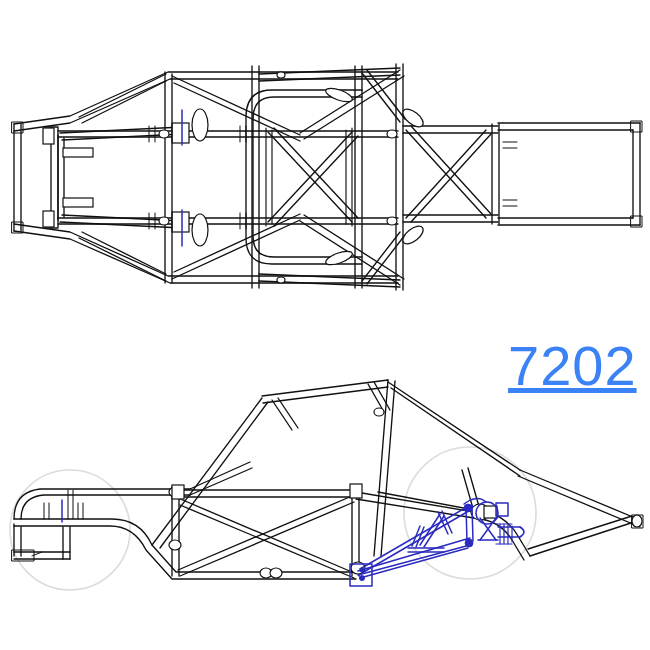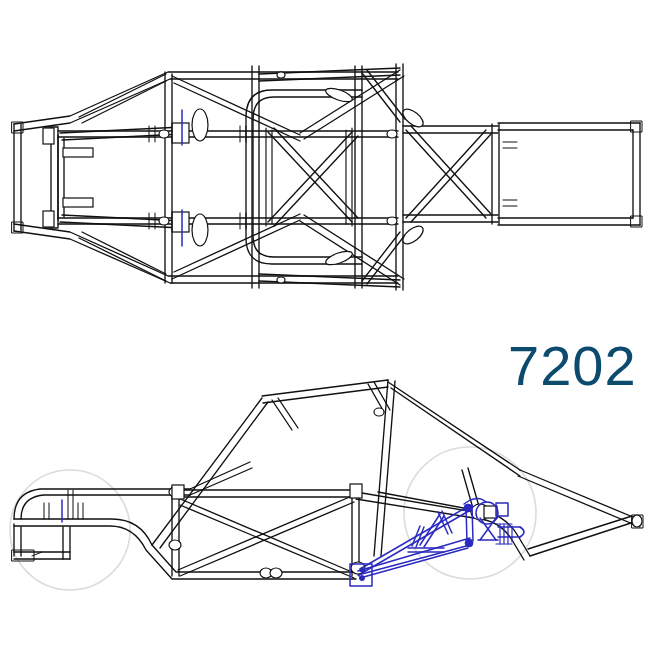--- a/index.html
+++ b/index.html
@@ -21,25 +21,26 @@
     top: 0;
     width: 650px;
     height: 650px;
     display: block;
   }
   .part-label {
     position: absolute;
     font-family: "Liberation Sans", sans-serif;
     font-size: 56px;
     font-weight: 400;
-    color: #0c4a6e;
+    color: #3b82f6;
     letter-spacing: 1px;
     line-height: 1;
     white-space: nowrap;
     user-select: none;
+    text-decoration: underline;
   }
 </style>
 </head>
 <body>
 
 <div id="canvas-root">
 
   <svg id="drawing-svg" viewBox="0 0 650 650">
 
     <defs>

